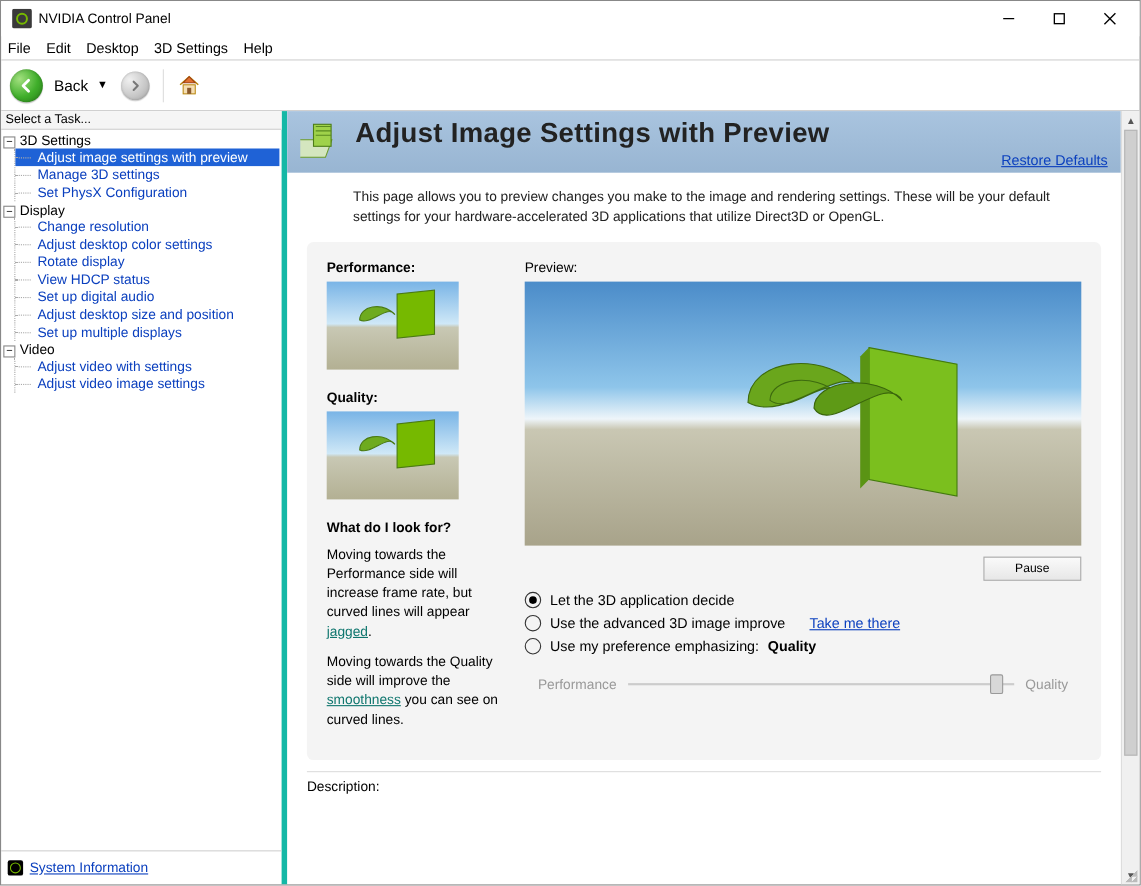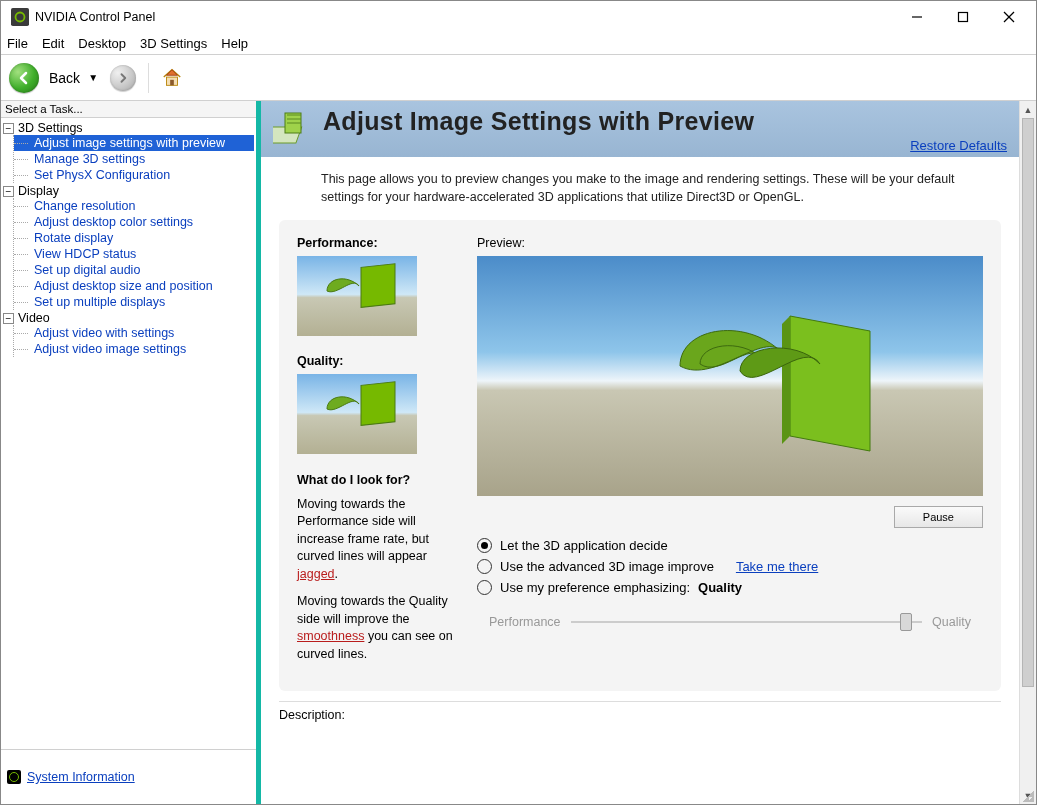--- a/index.html
+++ b/index.html
@@ -32,21 +32,21 @@
 .sidebar { width: 260px; display: flex; flex-direction: column; border-right: 5px solid #14b8a6; }
 .sidebar-header { font-size: 11.5px; padding: 2px 4px; border-bottom: 1px solid #d0d0d0; background: #f5f5f5; }
 .tree { flex: 1; overflow: auto; font-size: 12.5px; padding: 2px 2px; }
 .tree-group { margin-top: 1px; }
 .tree-toggle { display: inline-flex; align-items: center; justify-content: center; width: 11px; height: 11px; border: 1px solid #888; font-size: 10px; line-height: 9px; margin-right: 4px; background:#fff; }
 .tree-group-label { cursor: default; }
 .tree-children { margin-left: 10px; border-left: 1px dotted #aaa; padding-left: 0; }
 .tree-leaf { color: #0a3fbe; padding: 1px 2px 1px 20px; position: relative; cursor: default; white-space: nowrap; }
 .tree-leaf::before { content:""; position:absolute; left:0; top:50%; width:14px; border-top:1px dotted #aaa; }
 .tree-leaf.selected { background: #1f62d6; color: #fff; }
-.sidebar-footer { border-top: 1px solid #d0d0d0; padding: 20px 6px; display:flex; align-items:center; gap:6px; }
+.sidebar-footer { border-top: 1px solid #d0d0d0; padding: 8px 6px; display:flex; align-items:center; gap:6px; }
 .sidebar-footer a { color: #0a3fbe; font-size: 12.5px; text-decoration: underline; }
 .sysinfo-icon { width:14px; height:14px; background:#000; border-radius:2px; display:inline-flex; align-items:center; justify-content:center; }
 .sysinfo-icon::after { content:""; width:8px; height:8px; border:1.5px solid #76b900; border-radius:50%; }
 
 
 .main { flex: 1; position: relative; display:flex; flex-direction:column; min-width:0; }
 .main-scroll { position:absolute; right:0; top:0; bottom:0; width:17px; background:#f0f0f0; border-left:1px solid #ddd; display:flex; flex-direction:column; }
 .scroll-btn { height:17px; display:flex; align-items:center; justify-content:center; font-size:9px; color:#555; }
 .scroll-track { flex:1; position:relative; }
 .scroll-thumb { position:absolute; left:2px; right:2px; top:0; height:85%; background:#cfcfcf; border:1px solid #b5b5b5; }
@@ -76,21 +76,21 @@
 .radio.checked::after { content:""; width:7px; height:7px; background:#000; border-radius:50%; }
 .link { color:#0a3fbe; text-decoration:underline; margin-left:14px; }
 .opt .pref { font-weight:bold; }
 
 .slider-box { margin-top:10px; padding:10px 12px 14px; display:flex; align-items:center; gap:10px; color:#999; font-size:12.5px; }
 .slider-track { flex:1; height:2px; background:#ccc; position:relative; }
 .slider-thumb { position:absolute; right:10px; top:-8px; width:12px; height:18px; background:#d8d8d8; border:1px solid #999; border-radius:2px; }
 
 .help-text { font-size:12.5px; line-height:1.4; }
 .help-text .bold2 { font-weight:bold; margin-bottom:6px; }
-.help-text a { color:#b91c1c; text-decoration:underline; }
+.help-text a { color:#0f766e; text-decoration:underline; }
 .help-text p { margin-bottom:10px; }
 
 .desc-bar { margin: 10px 18px 0 18px; font-size:12.5px; border-top:1px solid #ddd; padding-top:6px; }
 
 
 .grip { position:absolute; right:2px; bottom:2px; width:14px; height:14px; background:
   linear-gradient(135deg, transparent 50%, #bbb 50%) right bottom / 6px 6px no-repeat,
   linear-gradient(135deg, transparent 50%, #bbb 50%) right 0 bottom 5px / 6px 6px no-repeat,
   linear-gradient(135deg, transparent 50%, #bbb 50%) right 5px bottom 0 / 6px 6px no-repeat; }
 </style>

